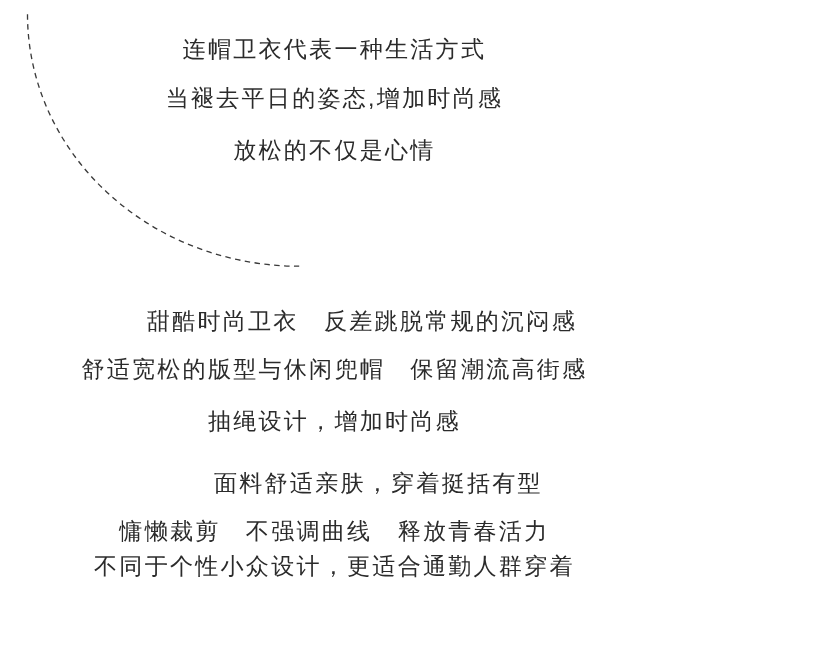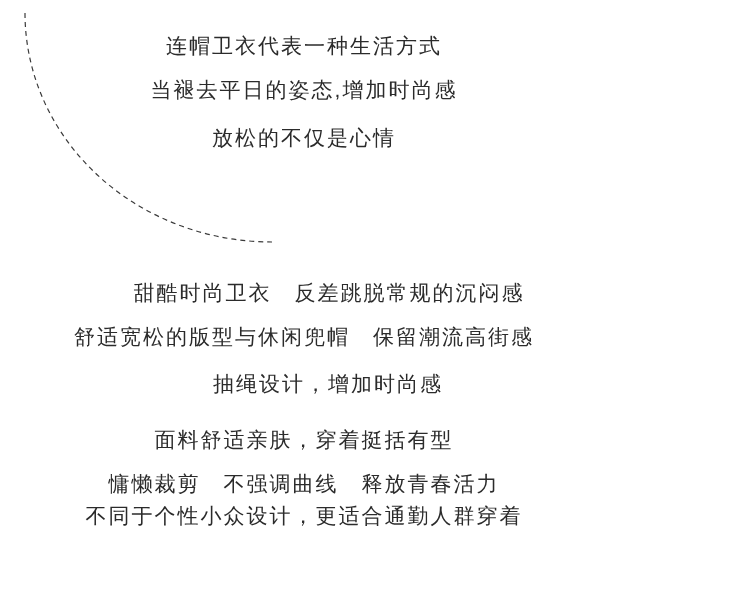--- a/index.html
+++ b/index.html
@@ -40,22 +40,22 @@
     color: #2b2b2b;
     white-space: pre;
   }
   
   .l1 { top: 24px; }
   .l2 { top: 68px; }
   .l3 { top: 116px; }
   
   .l4 { top: 271px; margin-left: 25px; }
   .l5 { top: 315px; text-align: center; }
-  .l6 { top: 362px; padding-left: 24px; }
-  .l7 { top: 418px; }
+  .l6 { top: 362px; }
+  .l7 { top: 418px; padding-left: 40px; }
   .l8 { top: 462px; }
   .l9 { top: 494px; }
 </style>
 </head>
 <body>
 
 <div class="page">
 
   <svg class="arc-svg" viewBox="0 0 750 590" xmlns="http://www.w3.org/2000/svg" aria-hidden="true">
     <path d="M 25 13 A 247 229 0 0 0 272 242" fill="none" stroke-width="1.2" stroke-dasharray="5 4" stroke="#3a3a3a"></path>

